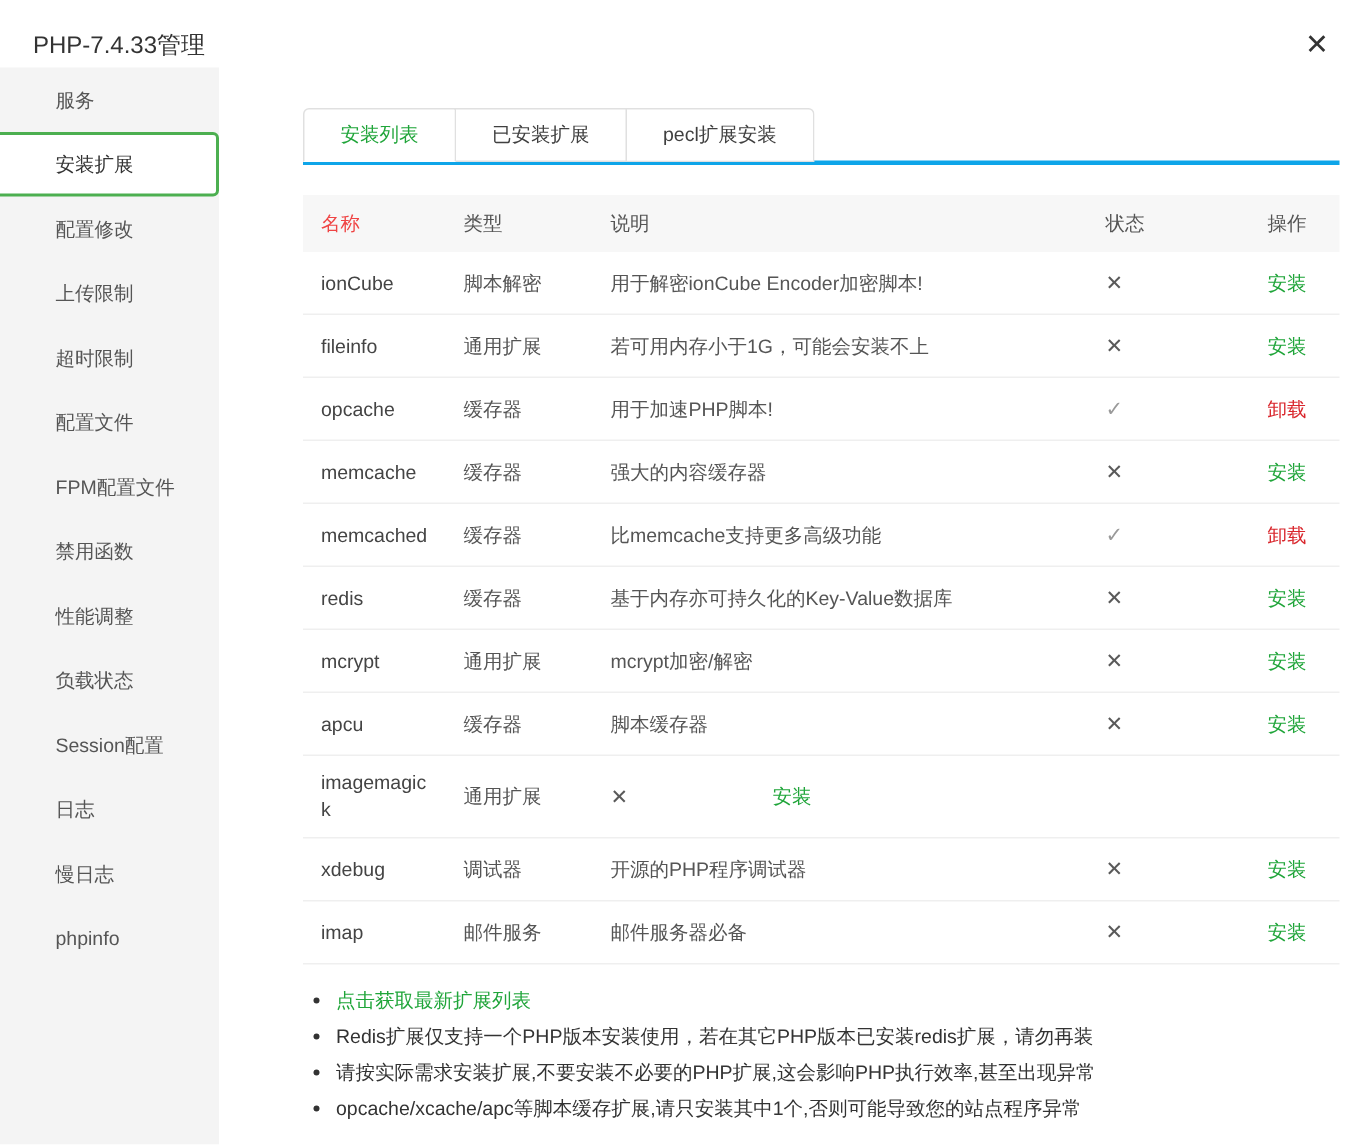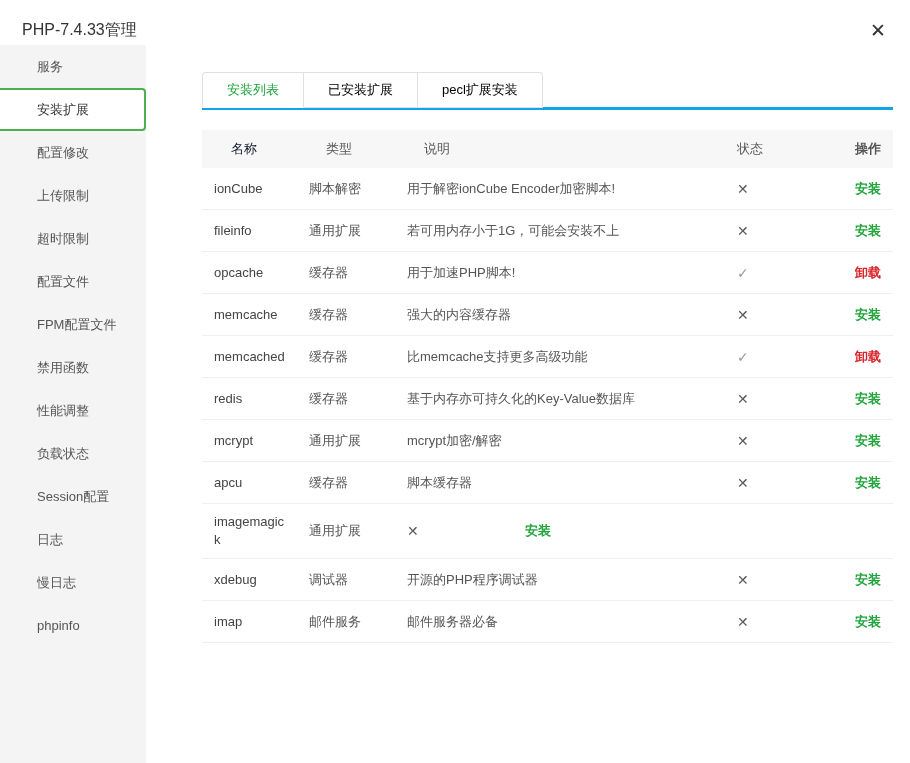--- a/index.html
+++ b/index.html
@@ -56,21 +56,21 @@
     padding: 27px 17px 0 22px;
   }
   
   .tabs { display: flex; border-bottom: 3px solid #0ea5e9; }
   .tab {
     margin-bottom: -1px;
     background: #fff;
     border: 1px solid #e0e0e0;
     height: 36px; line-height: 34px;
     padding: 0 24px;
-    font-size: 13px; color: #000000;
+    font-size: 13px; color: #404040;
     cursor: pointer;
     text-align: center;
   }
   .tab + .tab { border-left: none; }
   .tab:first-child { border-top-left-radius: 4px; }
   .tab:last-child { border-top-right-radius: 4px; }
   .tab.active { border-bottom-color: #fff; color: var(--green, #20a53a); }
   
   .ext-table { margin-top: 20px; font-size: 13px; }
   .thead {
@@ -81,25 +81,25 @@
     padding: 0 12px;
   }
   .trow {
     display: flex; align-items: center;
     min-height: 42px;
     padding: 9px 12px;
     border-bottom: 1px solid #efefef;
     color: #555;
   }
   .c-name  { width: 75px; margin-right: 20px; word-break: break-all; line-height: 18px; color: #444; }
-  .thead .c-name { color: #0f172a; margin-left: 17px; }
+  .thead .c-name { color: #ef4444; }
   .c-type  { width: 98px; }
   .c-desc  { flex: 1; line-height: 18px; }
   .c-status{ width: 98px; }
-  .c-action{ width: 46px; text-align: right; font-weight: bold; }
+  .c-action{ width: 46px; text-align: center; }
   .status-icon { font-size: 14px; color: #5a5a5a; }
   .status-icon.on { color: #9a9a9a; }
   .action-link { color: var(--green, #20a53a); cursor: pointer; text-decoration: none; }
   .action-link.uninstall { color: var(--red, #d9262c); }
   
   .notes {
     margin: 12px 0 0 0;
     padding-left: 22px;
     list-style: disc;
   }
@@ -323,15 +323,29 @@
             <div class="c-status">
               <span class="status-icon">✕</span>
             </div>
             <div class="c-action">
               <a class="action-link">安装</a>
             </div>
           </div>
         </div>
     </div>
 
+    <ul class="notes">
+      <li>
+        <span class="link">点击获取最新扩展列表</span>
+      </li>
+      <li>
+        <span>Redis扩展仅支持一个PHP版本安装使用，若在其它PHP版本已安装redis扩展，请勿再装</span>
+      </li>
+      <li>
+        <span>请按实际需求安装扩展,不要安装不必要的PHP扩展,这会影响PHP执行效率,甚至出现异常</span>
+      </li>
+      <li>
+        <span>opcache/xcache/apc等脚本缓存扩展,请只安装其中1个,否则可能导致您的站点程序异常</span>
+      </li>
+    </ul>
 
   </div>
 </div>
 
 </body></html>

